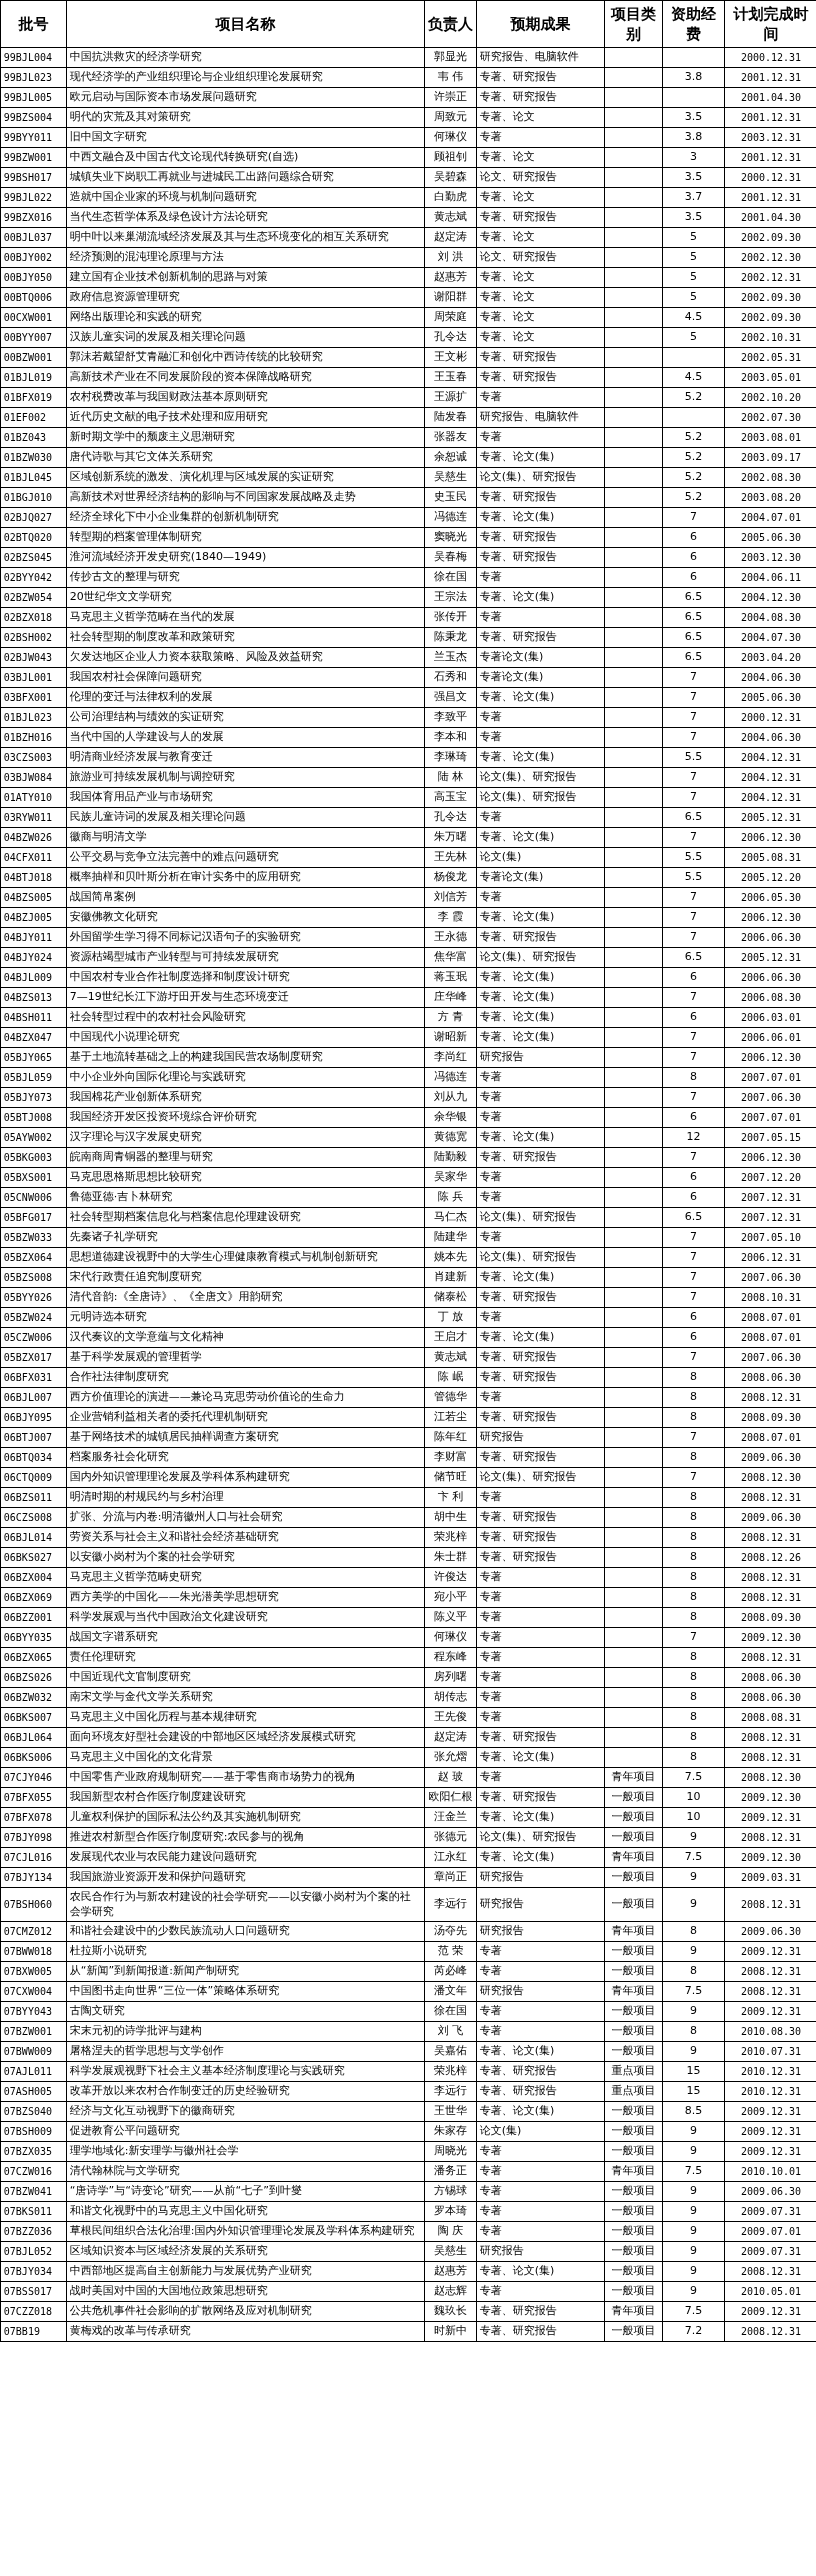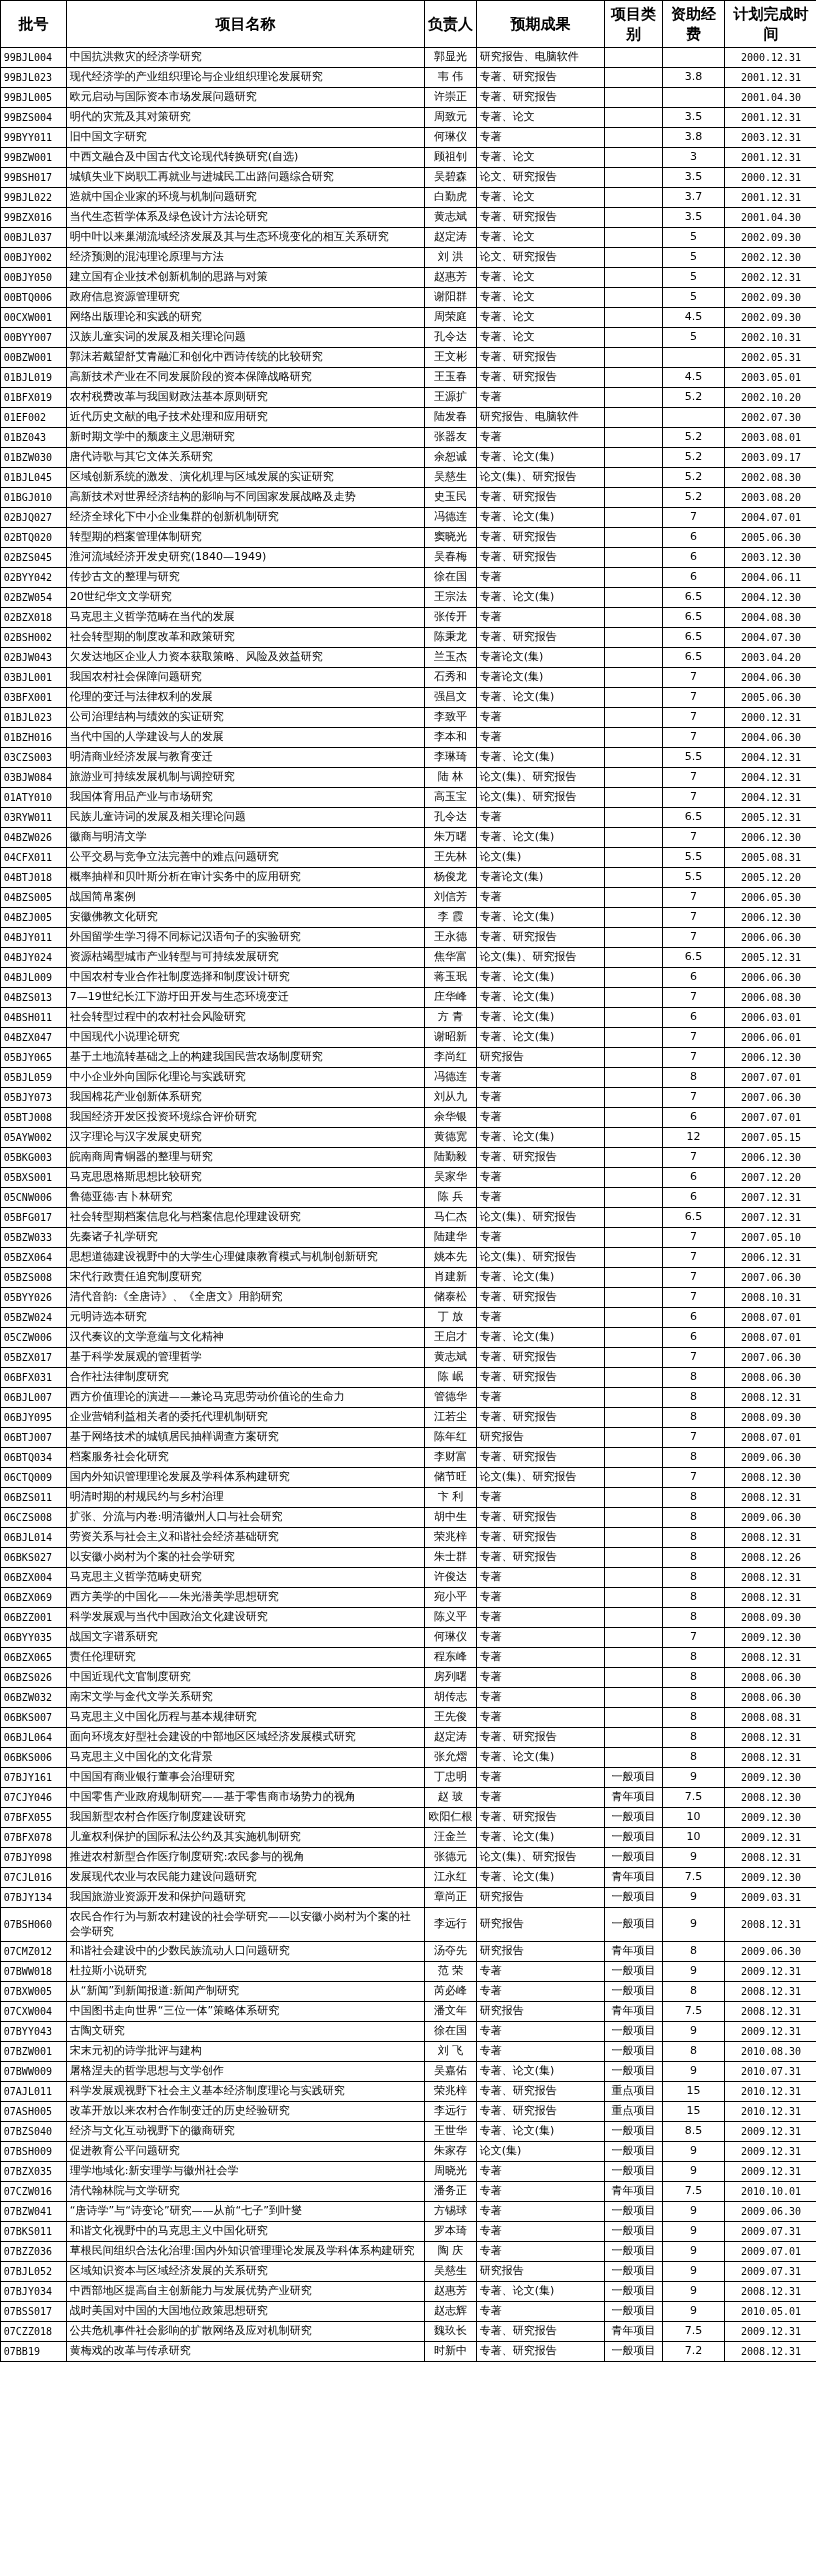--- a/index.html
+++ b/index.html
@@ -811,29 +811,20 @@
         <tr>
           <td class="c-code">06BKS006</td>
           <td class="c-title">马克思主义中国化的文化背景</td>
           <td class="c-leader">张允熠</td>
           <td class="c-outcome">专著、论文(集)</td>
           <td class="c-cat"></td>
           <td class="c-fund">8</td>
           <td class="c-date">2008.12.31</td>
         </tr>
         <tr>
-          <td class="c-code">07BJY161</td>
-          <td class="c-title">中国国有商业银行董事会治理研究</td>
-          <td class="c-leader">丁忠明</td>
-          <td class="c-outcome">专著</td>
-          <td class="c-cat">一般项目</td>
-          <td class="c-fund">9</td>
-          <td class="c-date">2009.12.30</td>
-        </tr>
-        <tr>
           <td class="c-code">07CJY046</td>
           <td class="c-title">中国零售产业政府规制研究——基于零售商市场势力的视角</td>
           <td class="c-leader">赵 玻</td>
           <td class="c-outcome">专著</td>
           <td class="c-cat">青年项目</td>
           <td class="c-fund">7.5</td>
           <td class="c-date">2008.12.30</td>
         </tr>
         <tr>
           <td class="c-code">07BFX055</td>

